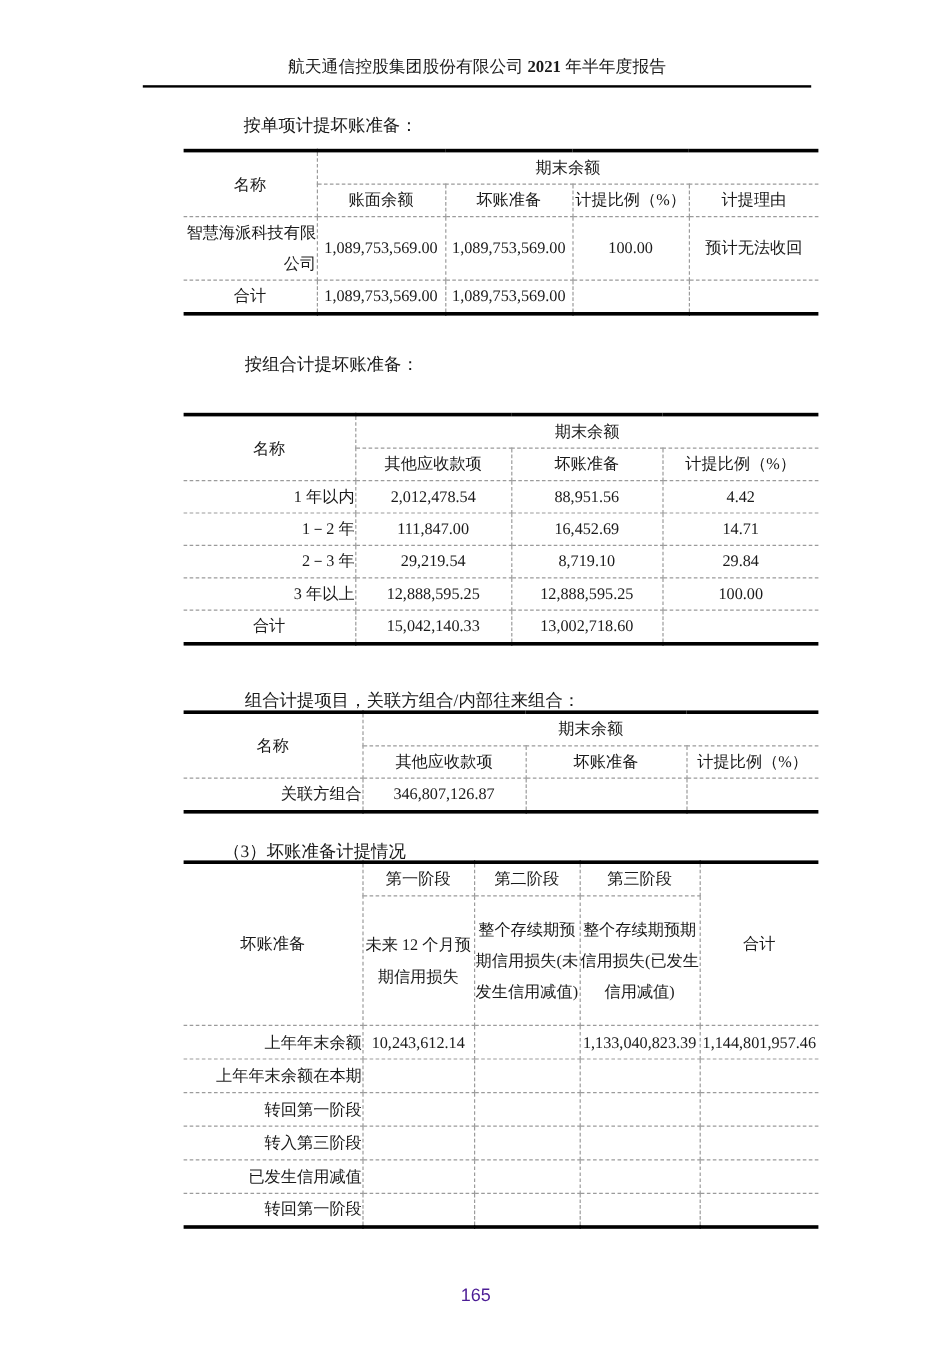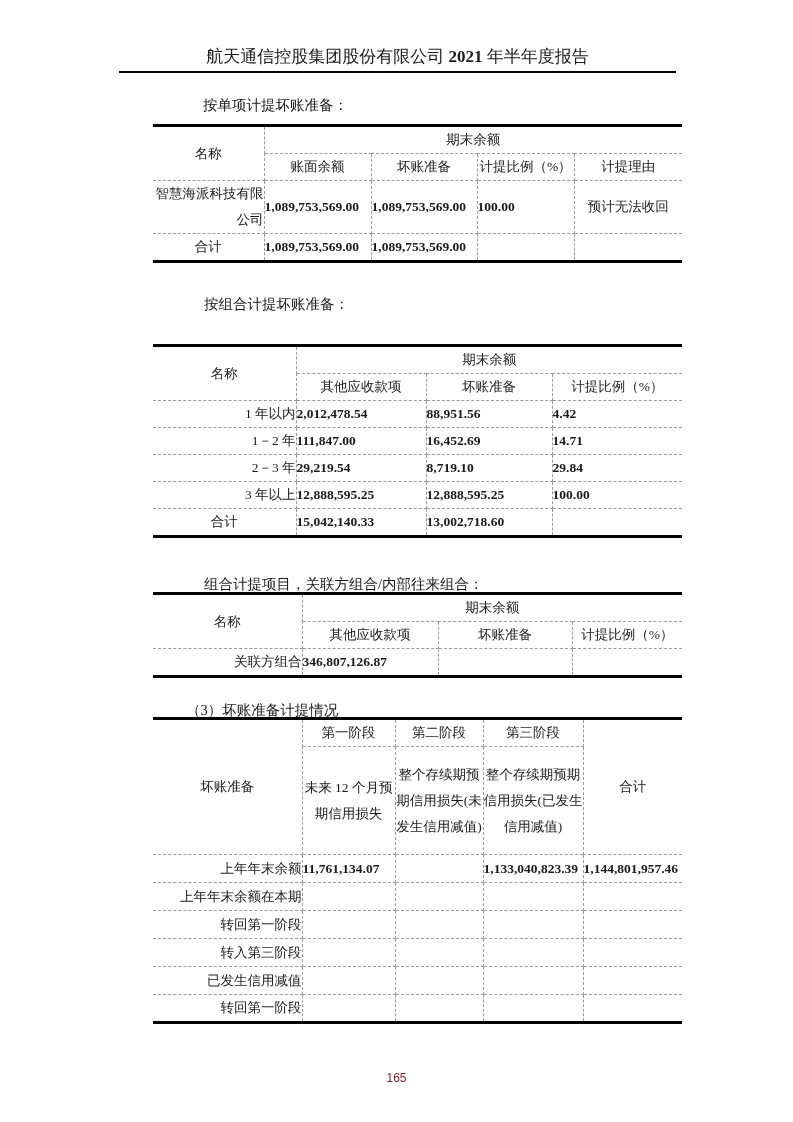--- a/index.html
+++ b/index.html
@@ -1,33 +1,33 @@
 <!DOCTYPE html>
 <html><head>
 <meta charset="utf-8">
 <style>
   html,body{margin:0;padding:0;background:#fff;}
   .page{position:relative;width:793px;height:1122px;background:#ffffff;overflow:hidden;
         font-family:"Liberation Serif","DejaVu Serif",serif;color:#1a1a1a;}
   .abs{position:absolute;}
-  .doc-title{left:119px;top:46px;width:557px;text-align:center;font-size:17px;line-height:22px;
+  .doc-title{left:119px;top:46px;width:557px;text-align:center;font-size:14px;line-height:22px;
              padding-bottom:3px;border-bottom:2px solid #000;}
   .bd{font-weight:bold;}
   .sec{font-size:14.5px;line-height:17px;white-space:nowrap;}
   table.tbl{position:absolute;border-collapse:collapse;table-layout:fixed;
             border-top:3px solid #000;border-bottom:3px solid #000;}
   .tbl td{border:1px dashed #9b9b9b;font-size:13.5px;line-height:26px;vertical-align:middle;
           padding:0;word-break:break-all;}
   .tbl td:first-child{border-left:none;}
   .tbl td.last{border-right:none;}
   .c{text-align:center;}
   .l{text-align:right;padding-left:8px;}
-  .r{text-align:left;padding-right:7px;font-weight:bold;}
+  .r{text-align:center;padding-right:7px;}
   .pageno{left:0;top:1071px;width:793px;text-align:center;
-          font-family:"Liberation Sans","DejaVu Sans",sans-serif;font-size:12px;color:#7f1d1d;}
+          font-family:"Liberation Sans","DejaVu Sans",sans-serif;font-size:15px;color:#4c1d95;}
 </style>
 </head>
 <body>
 
 <div class="page">
 
   <div class="abs doc-title">
     <span>航天通信控股集团股份有限公司 </span><span class="bd">2021</span><span> 年半年度报告</span>
   </div>
 
@@ -167,21 +167,21 @@
       <td class="c">第三阶段</td>
       <td class="c last" rowspan="2">合计</td>
     </tr>
     <tr style="height:108px">
       <td class="c">未来 12 个月预期信用损失</td>
       <td class="c">整个存续期预期信用损失(未发生信用减值)</td>
       <td class="c">整个存续期预期信用损失(已发生信用减值)</td>
     </tr>
     <tr style="height:28px">
       <td class="l">上年年末余额</td>
-      <td class="r">11,761,134.07</td>
+      <td class="r">10,243,612.14</td>
       <td class="r"></td>
       <td class="r">1,133,040,823.39</td>
       <td class="r last">1,144,801,957.46</td>
     </tr>
     <tr style="height:28px">
       <td class="l">上年年末余额在本期</td>
       <td class="r"></td>
       <td class="r"></td>
       <td class="r"></td>
       <td class="r last"></td>

